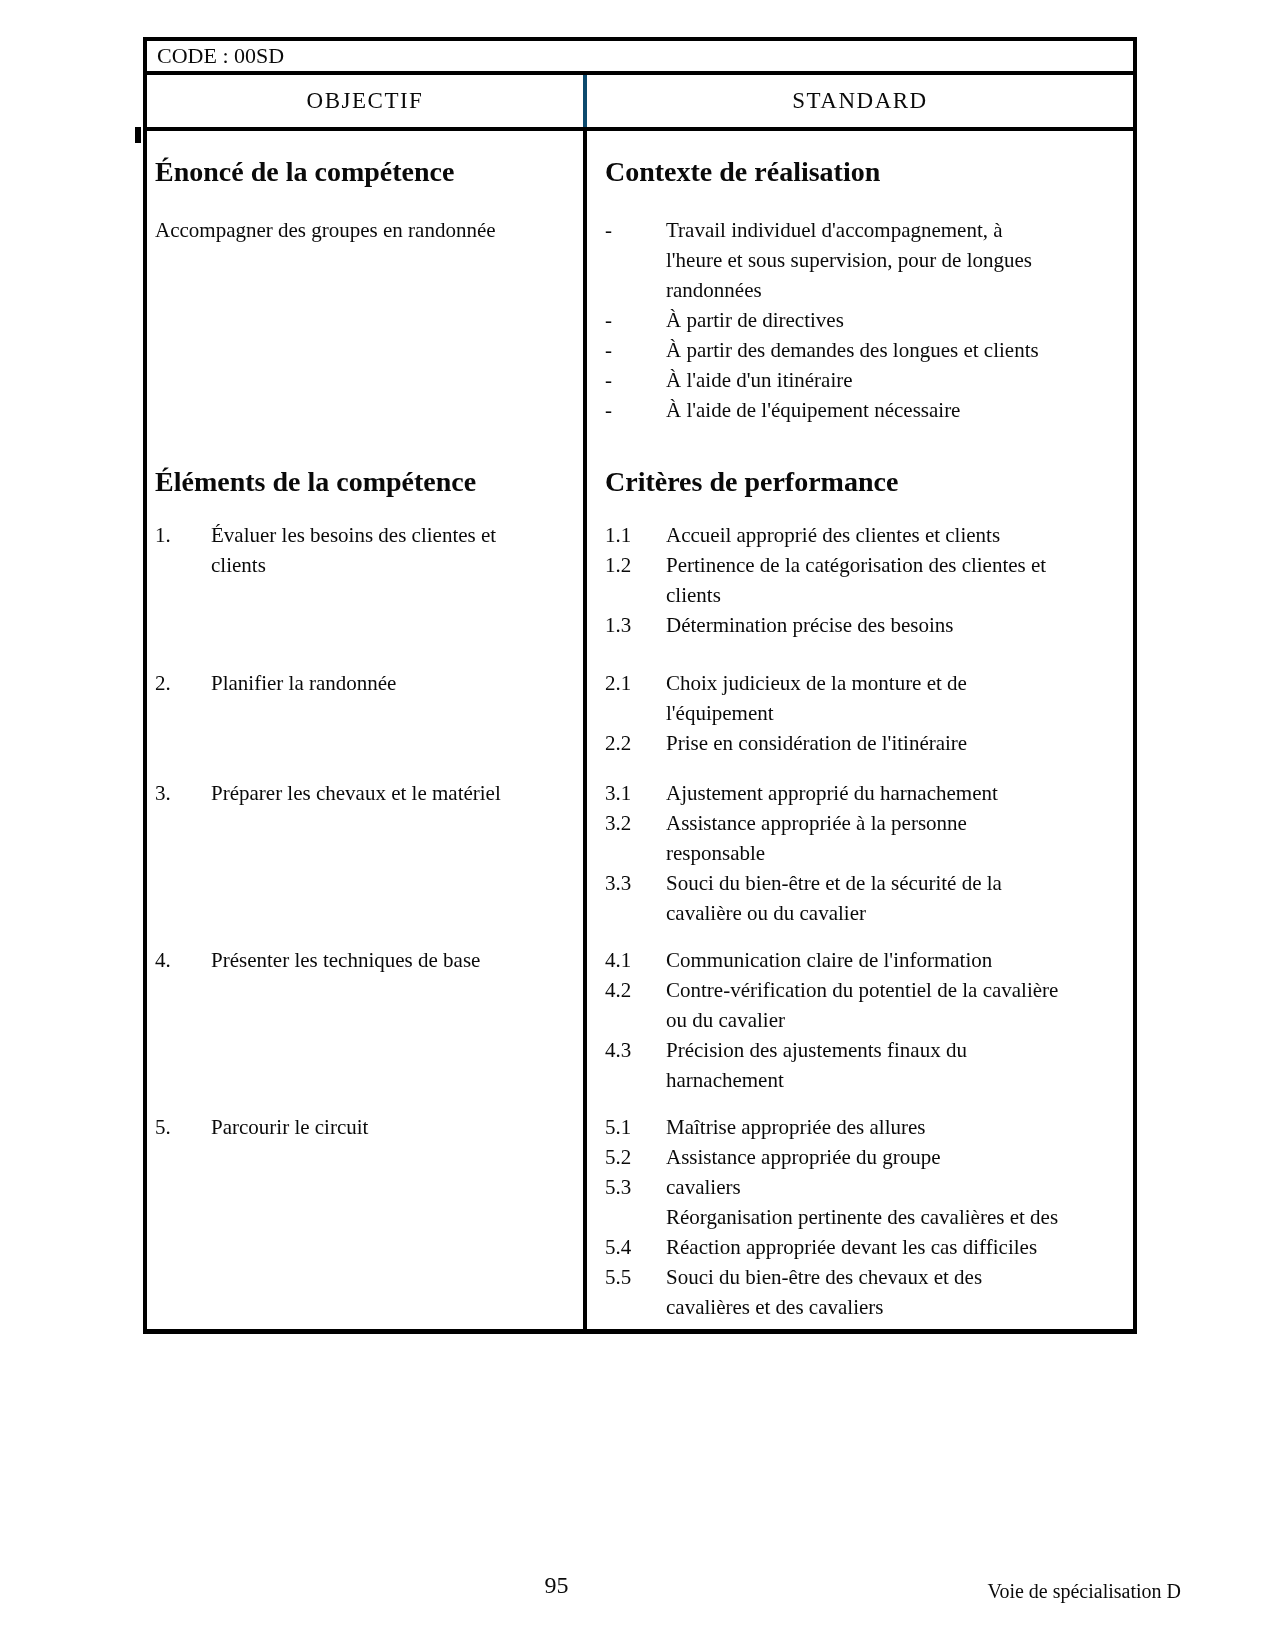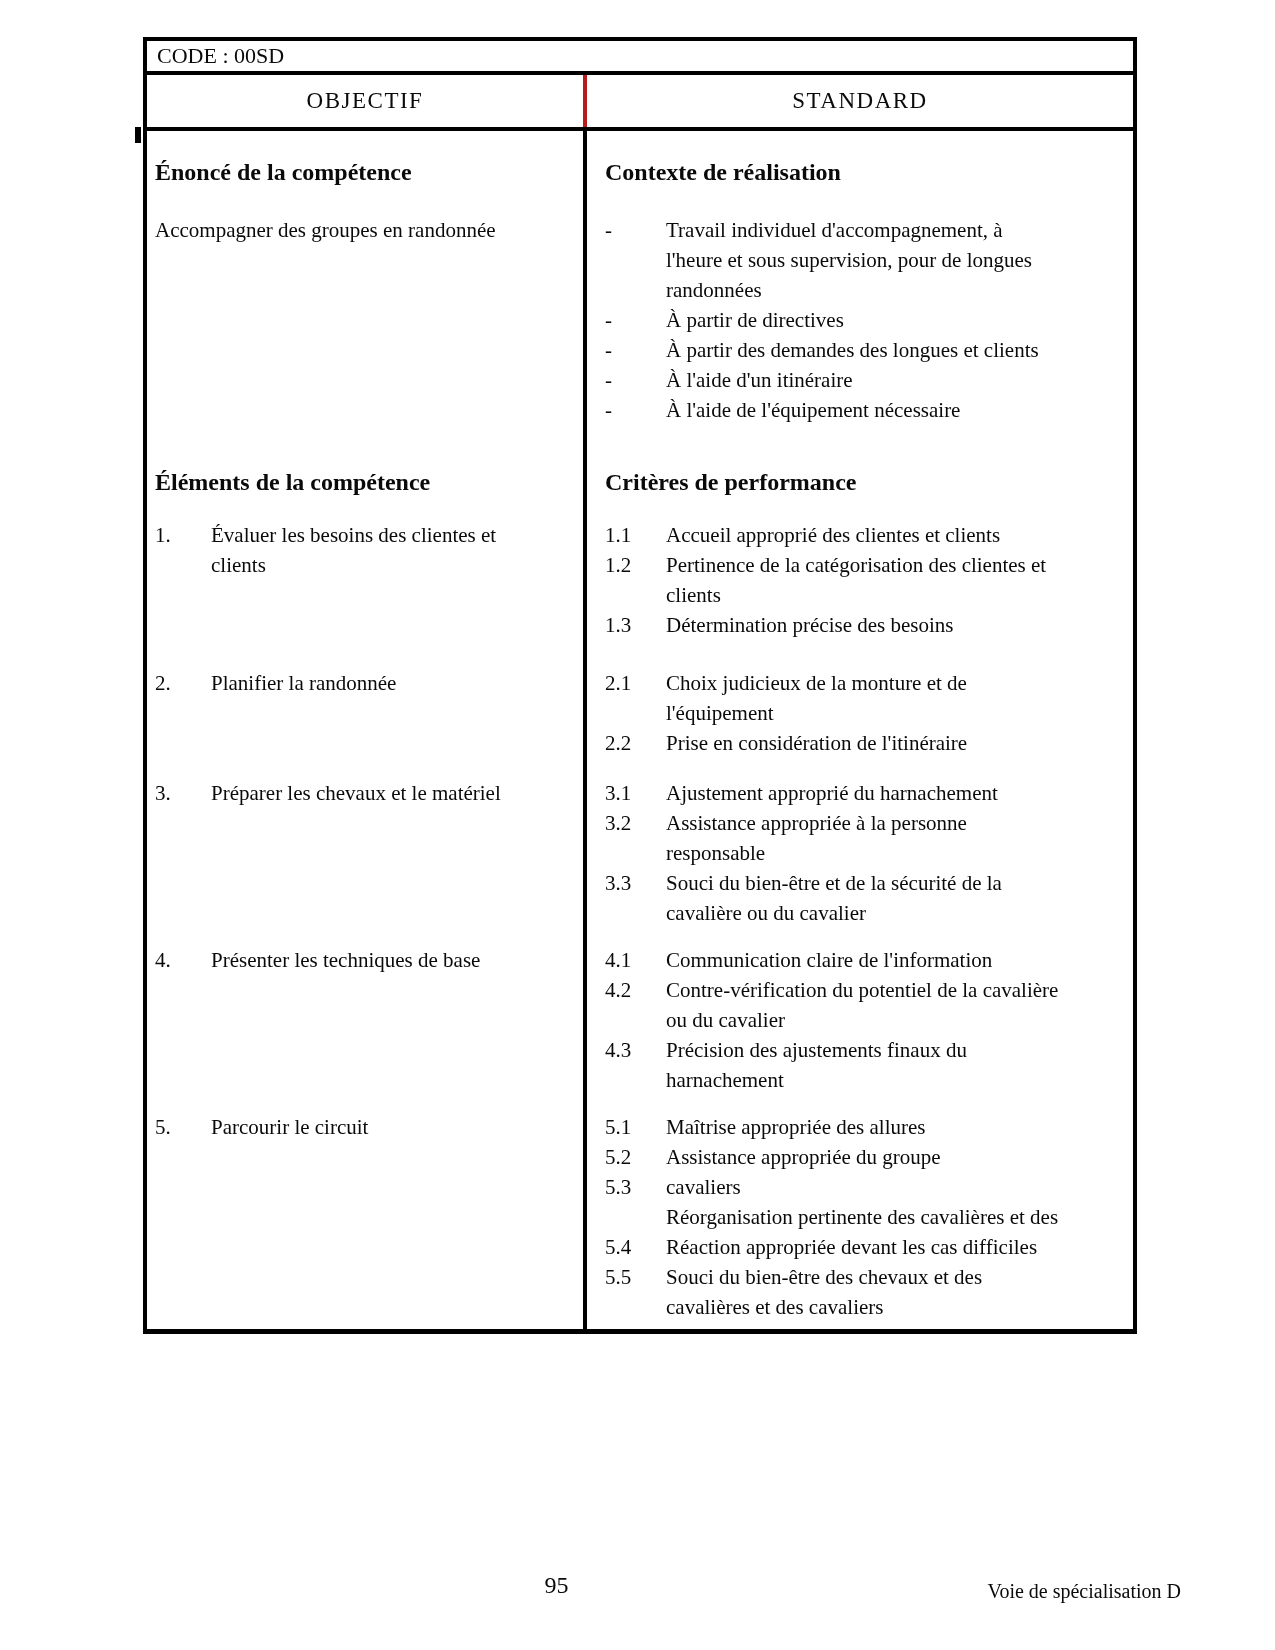--- a/index.html
+++ b/index.html
@@ -16,29 +16,29 @@
     font-size:22px;white-space:nowrap;
   }
   .header-box{
     position:absolute;left:143px;top:71px;width:994px;height:60px;
     border:4px solid #000;box-sizing:border-box;display:flex;
   }
   .header-cell{
     display:flex;align-items:center;justify-content:center;
     font-size:23px;letter-spacing:1.5px;white-space:nowrap;
   }
-  .header-cell.left{width:436px;border-right:4px solid #b91c1c;}
+  .header-cell.left{width:436px;border-right:4px solid #0c4a6e;}
   .header-cell.right{flex:1;}
   .main-box{
     position:absolute;left:143px;top:127px;width:994px;height:1207px;
     border:4px solid #000;border-bottom-width:5px;box-sizing:border-box;
   }
   .main-divider{position:absolute;left:436px;top:0;bottom:0;width:4px;background:#000;}
   .cell-heading{
-    position:absolute;font-weight:bold;font-size:24px;line-height:30px;white-space:nowrap;
+    position:absolute;font-weight:bold;font-size:28px;line-height:30px;white-space:nowrap;
   }
   .line{height:30px;line-height:30px;font-size:21px;white-space:nowrap;}
   .abs-line{position:absolute;}
   .marker{position:absolute;left:0;top:0;line-height:30px;font-size:21px;}
   .ctx-list{position:absolute;left:458px;top:84px;}
   .ctx-item{position:relative;padding-left:61px;}
   .elem{position:absolute;left:8px;padding-left:56px;}
   .crit-group{position:absolute;left:458px;}
   .crit-item{position:relative;padding-left:61px;}
   .artifact{position:absolute;background:#000;}

